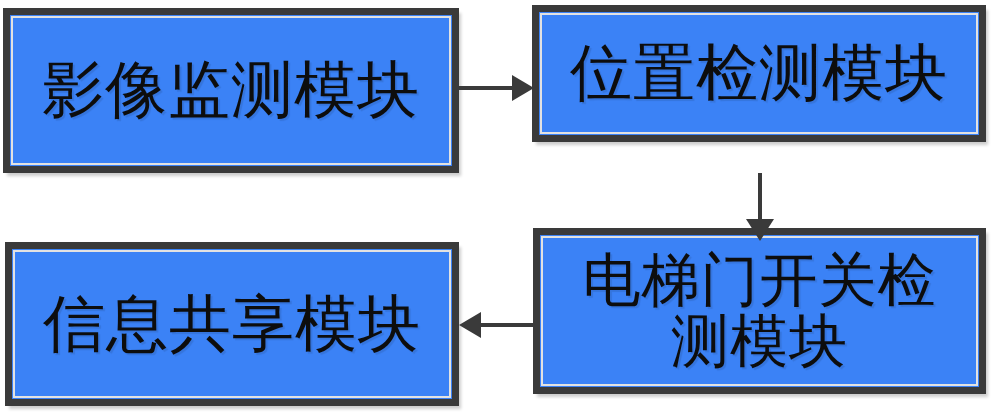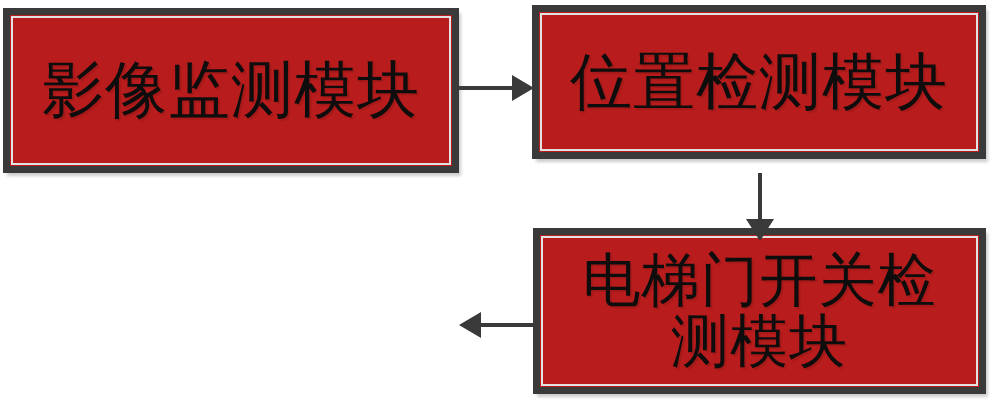--- a/index.html
+++ b/index.html
@@ -15,21 +15,21 @@
     width: 998px;
     height: 418px;
     background: #ffffff;
     overflow: hidden;
   }
 
   
   .node {
     position: absolute;
     box-sizing: border-box;
-    background: #b91c1c;
+    background: #3b82f6;
     border: 7px solid #3a3a3a;
     box-shadow: 3px 4px 3px -1px rgba(0,0,0,0.20);
     display: flex;
     align-items: center;
     justify-content: center;
   }
   .node::after {
     
     content: "";
     position: absolute;
@@ -44,21 +44,21 @@
     color: #0d0d0d;
     font-size: 60px;
     line-height: 1.08;
     letter-spacing: 1px;
     text-align: center;
     white-space: pre-line;
     text-shadow: 2px 2px 1px rgba(0,0,0,0.10);
   }
 
   #node-image-monitor   { left: 3px;   top: 8px;   width: 456px; height: 165px; }
-  #node-position-detect { left: 532px; top: 5px;   width: 454px; height: 154px; }
+  #node-position-detect { left: 532px; top: 5px;   width: 454px; height: 137px; }
   #node-door-switch     { left: 533px; top: 228px; width: 453px; height: 166px; }
   #node-info-share      { left: 5px;   top: 242px; width: 454px; height: 164px; }
 
   #node-image-monitor   .node-label,
   #node-position-detect .node-label,
   #node-info-share      .node-label { font-size: 62px; }
   #node-door-switch     .node-label { font-size: 58px; line-height: 1.05; }
 
   
   .connector { position: absolute; }
@@ -117,20 +117,23 @@
 
   <div class="node" id="node-position-detect">
     <span class="node-label">位置检测模块</span>
   </div>
 
   <div class="node" id="node-door-switch">
     <span class="node-label">电梯门开关检
 测模块</span>
   </div>
 
+  <div class="node" id="node-info-share">
+    <span class="node-label">信息共享模块</span>
+  </div>
 
   <div class="connector" id="arrow-monitor-to-position">
     <div class="conn-line-h"></div>
     <div class="arrowhead arrow-right"></div>
   </div>
 
   <div class="connector" id="arrow-position-to-door">
     <div class="conn-line-v"></div>
     <div class="arrowhead arrow-down"></div>
   </div>

